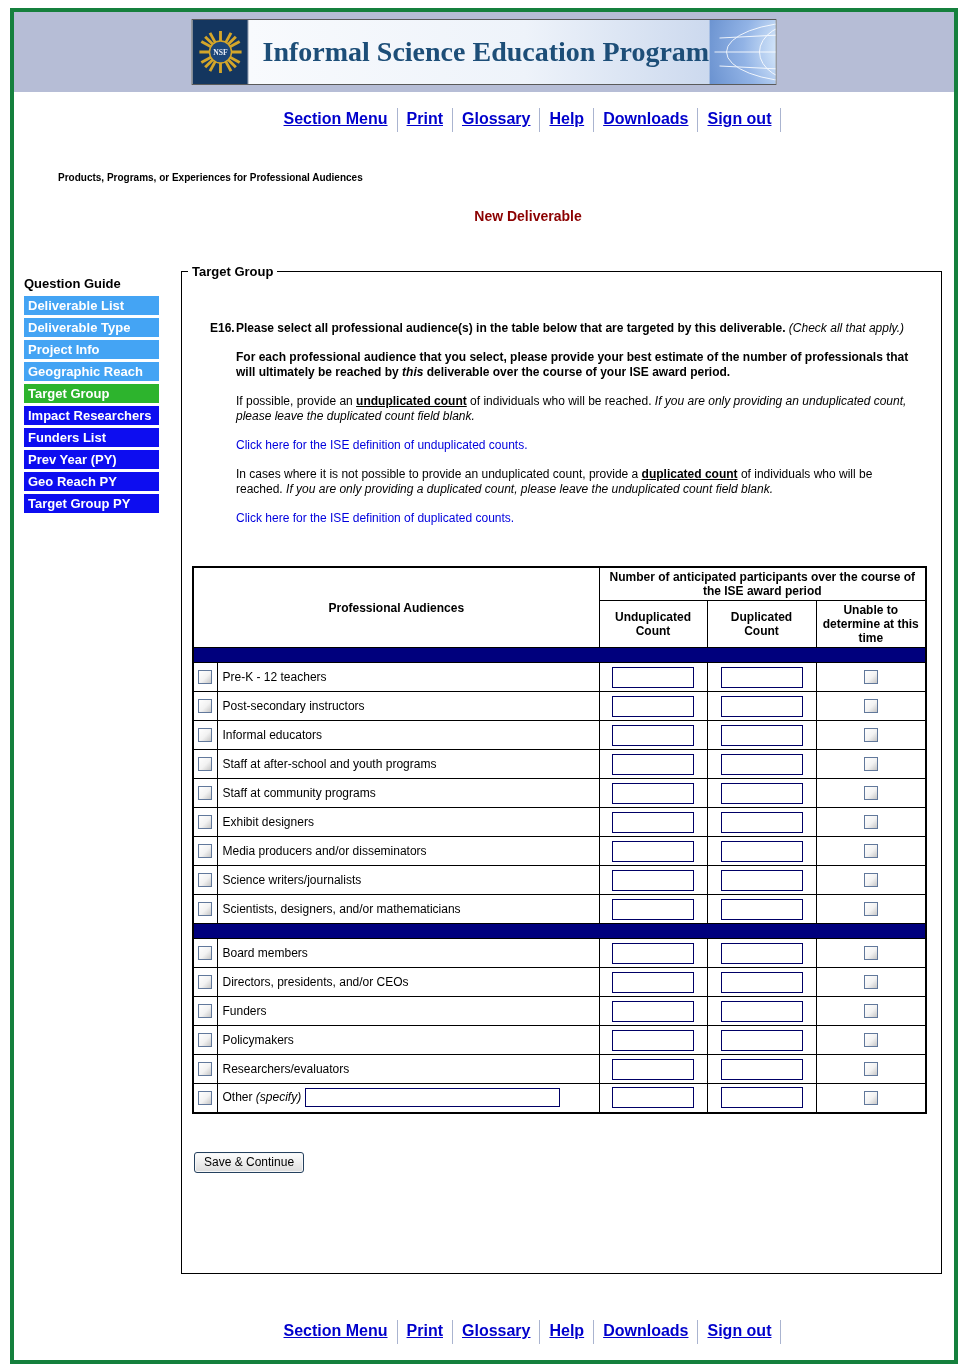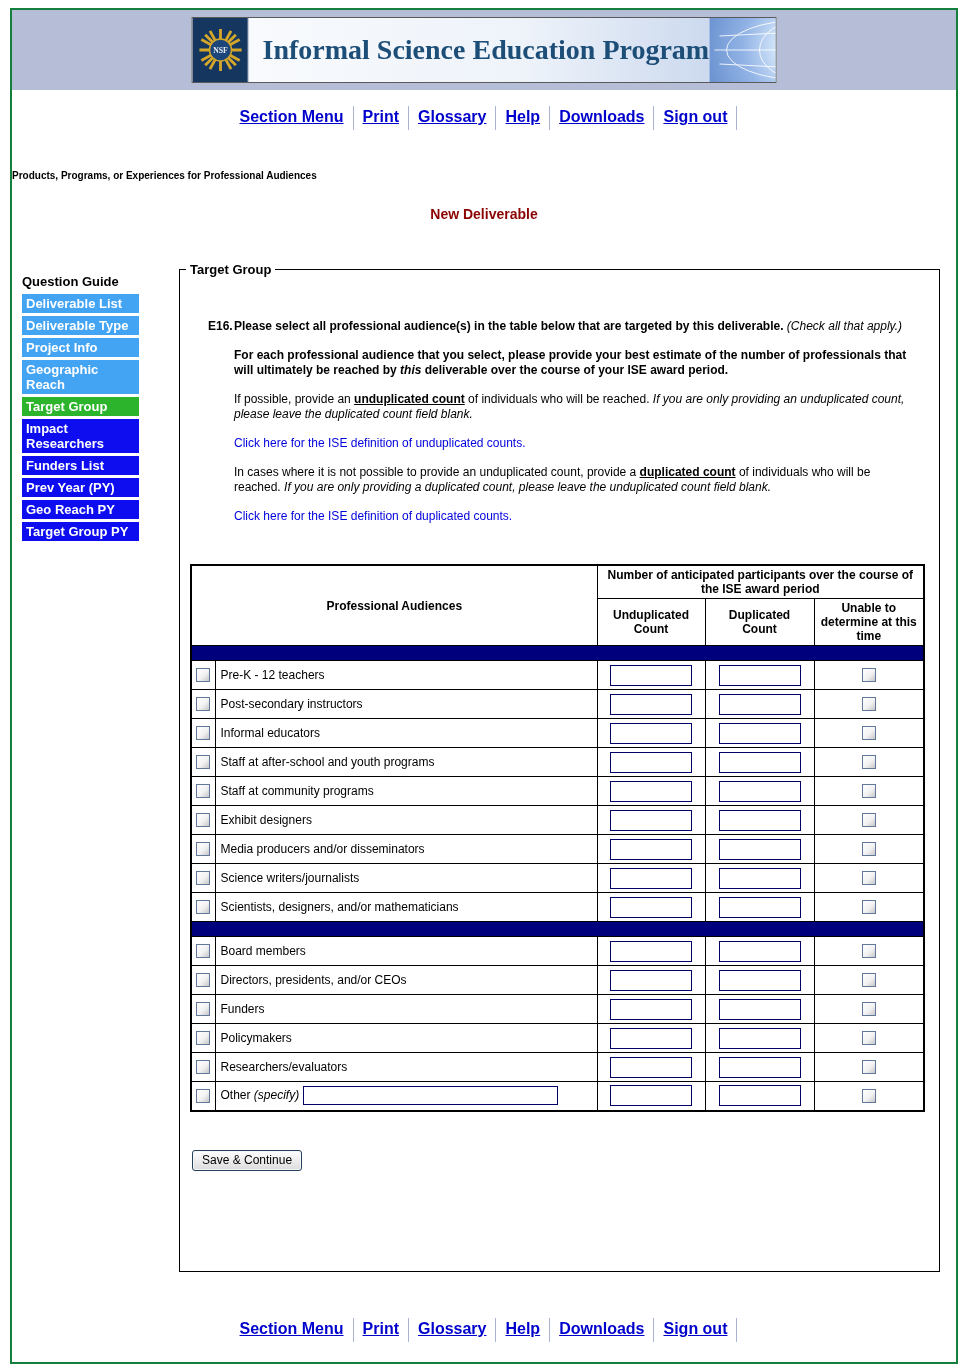--- a/index.html
+++ b/index.html
@@ -6,22 +6,23 @@
   html,body { background:#fff; }
   body {
     width: 969px; height: 1372px;
     position: relative;
     font-family: "Liberation Sans", sans-serif;
     color:#000;
   }
   .frame {
     position:absolute; left:10px; top:8px;
     width:948px; height:1356px;
-    border:2px solid #15803d;
+    border:4px solid #15803d;
     background:#fff;
+    padding-left:44px;
   }
   
   .topband {
     position:absolute; left:0; top:0;
     width:100%; height:80px;
     background:#b6bdd6;
   }
   .banner {
     position:absolute; left:50%; top:7px; transform:translateX(-50%);
     width:585px; height:66px;
@@ -79,21 +80,21 @@
   }
   .page-subtitle {
     position:absolute; top:196px; width:100%;
     text-align:center; font-size:14px; font-weight:bold;
     color:#8b0000;
   }
   
   .sidebar { position:absolute; left:10px; top:264px; width:138px; }
   .sidebar-heading { font-size:13px; font-weight:bold; margin-bottom:5px; }
   .sb-btn {
-    width:117px; margin-bottom:3px;
+    width:135px; margin-bottom:3px;
     color:#fff; font-size:13px; font-weight:bold;
     padding:2px 0 2px 4px; line-height:15px;
     cursor:pointer;
   }
   .sb-visited  { background:#44a4f4; }
   .sb-current  { background:#2db42d; }
   .sb-upcoming { background:#0d0df0; }
   
   fieldset.target-group {
     position:absolute; left:167px; top:252px;

